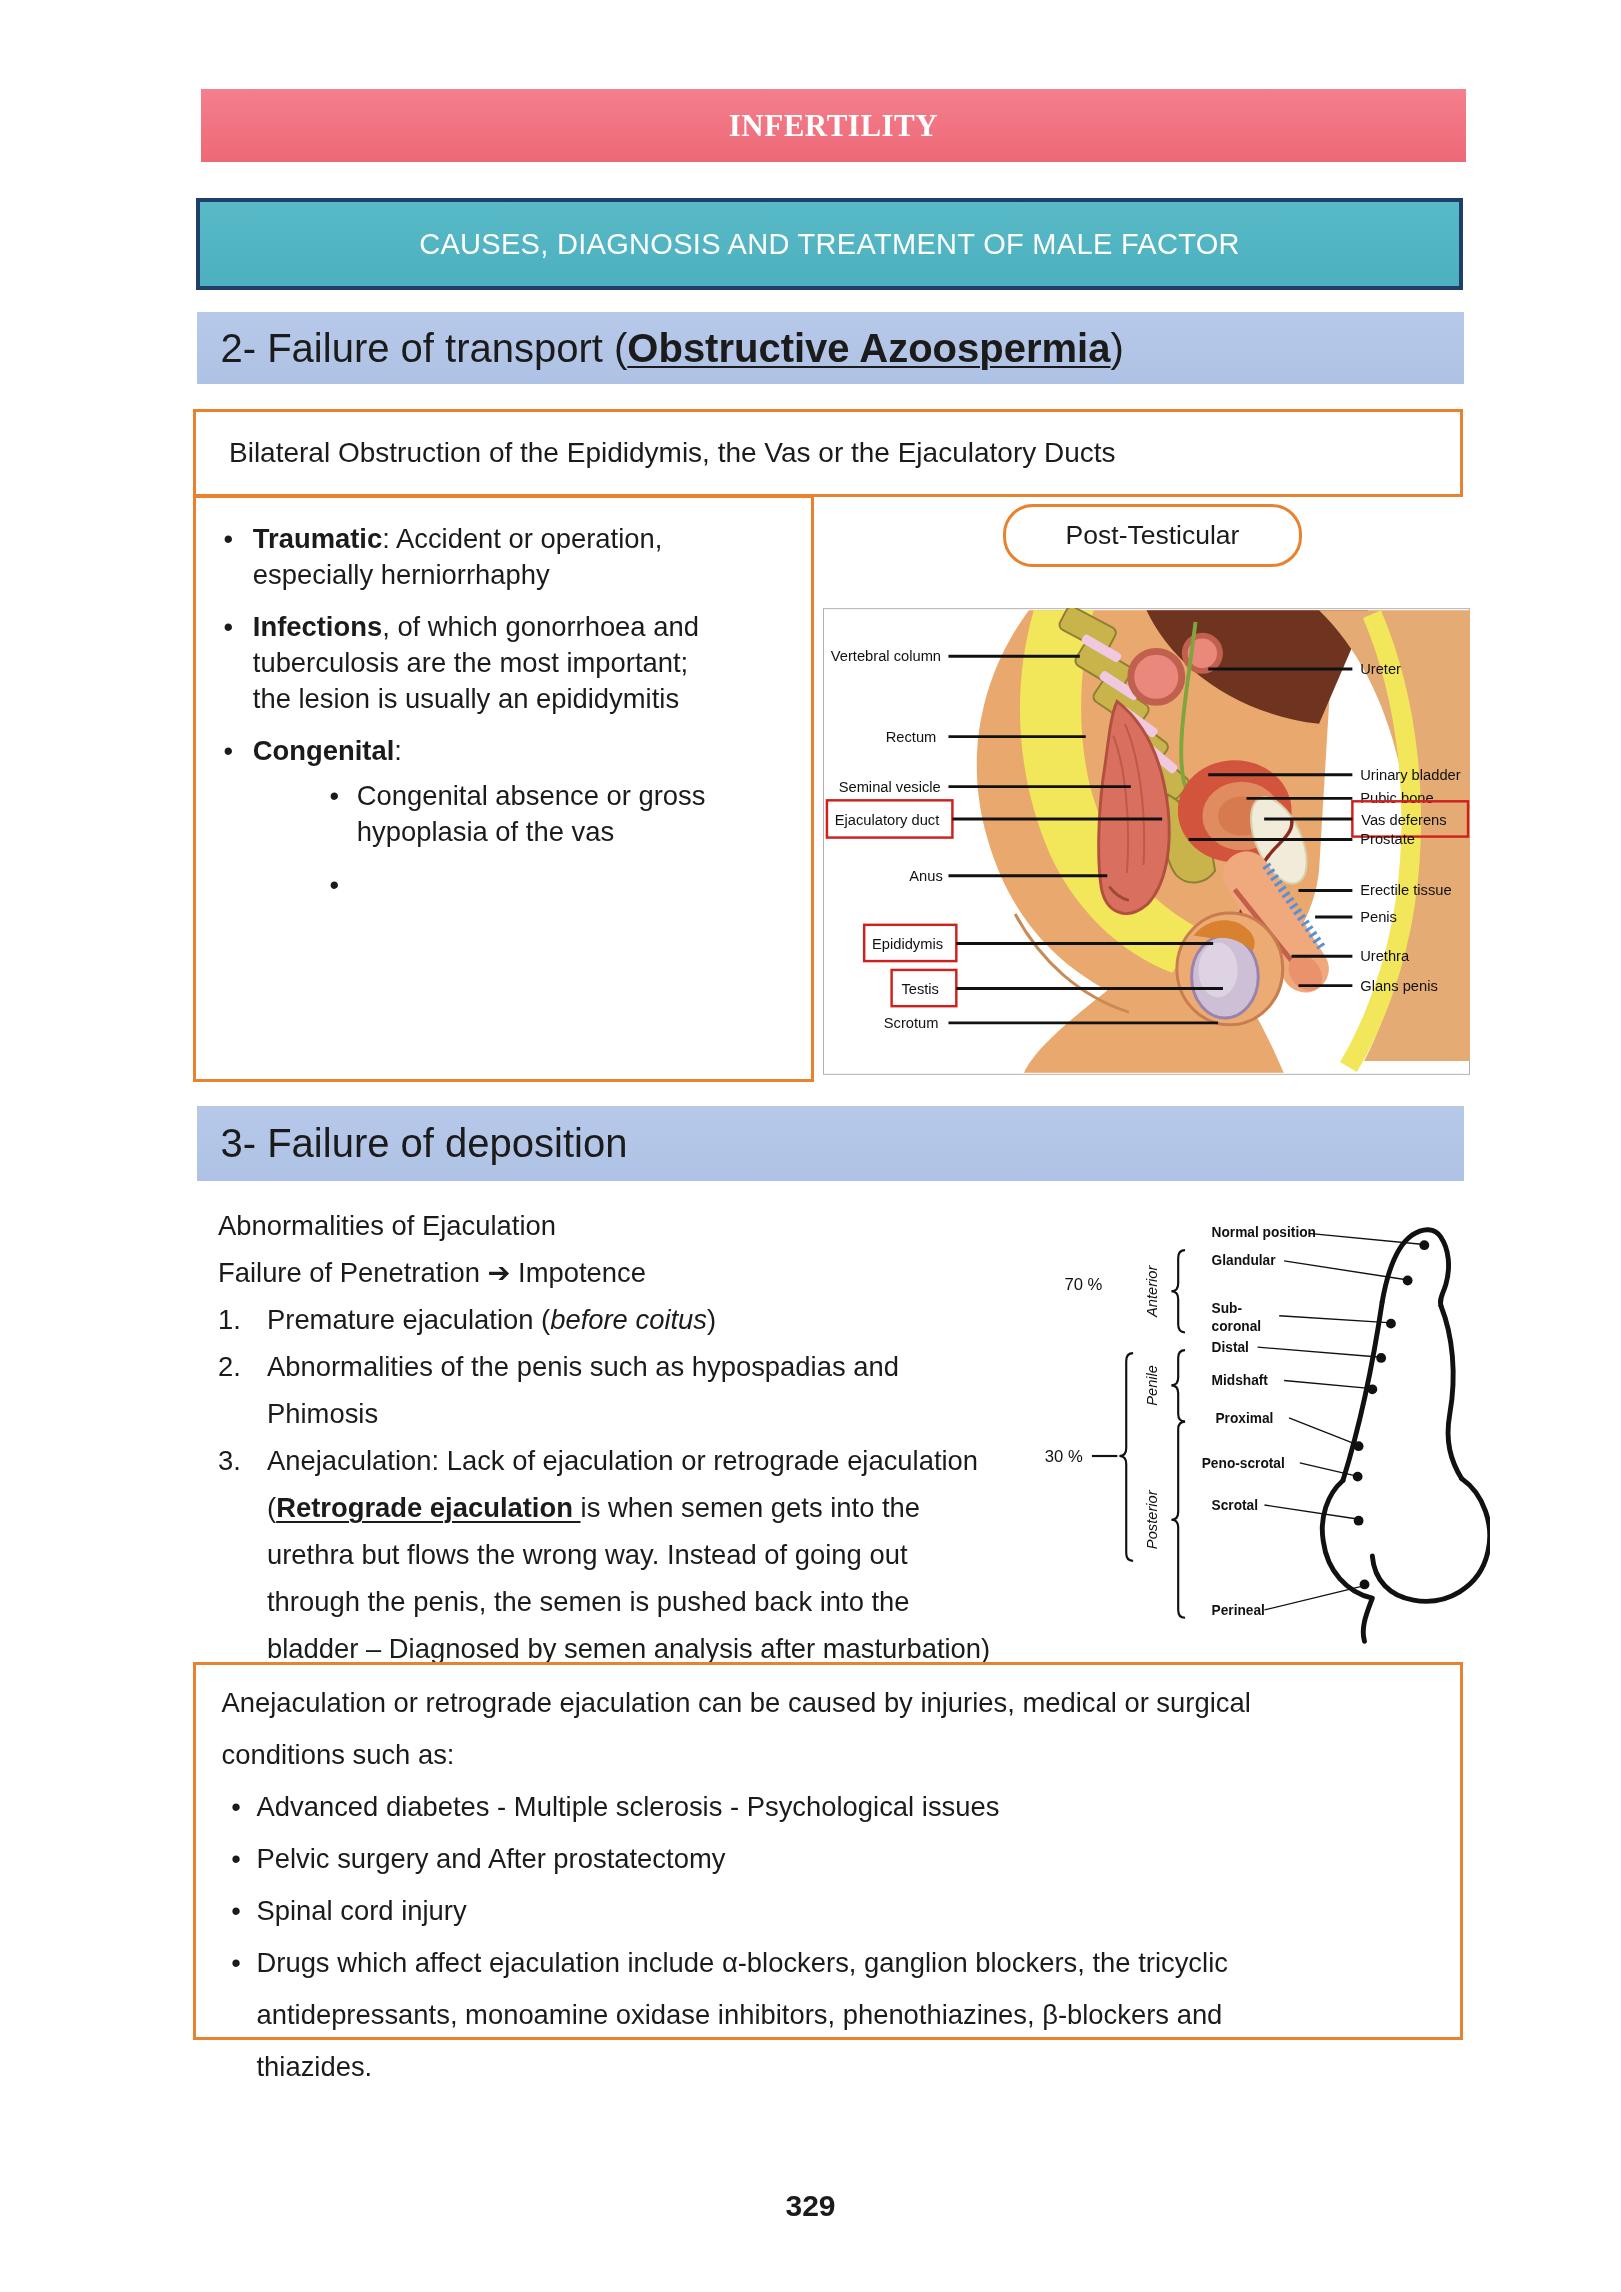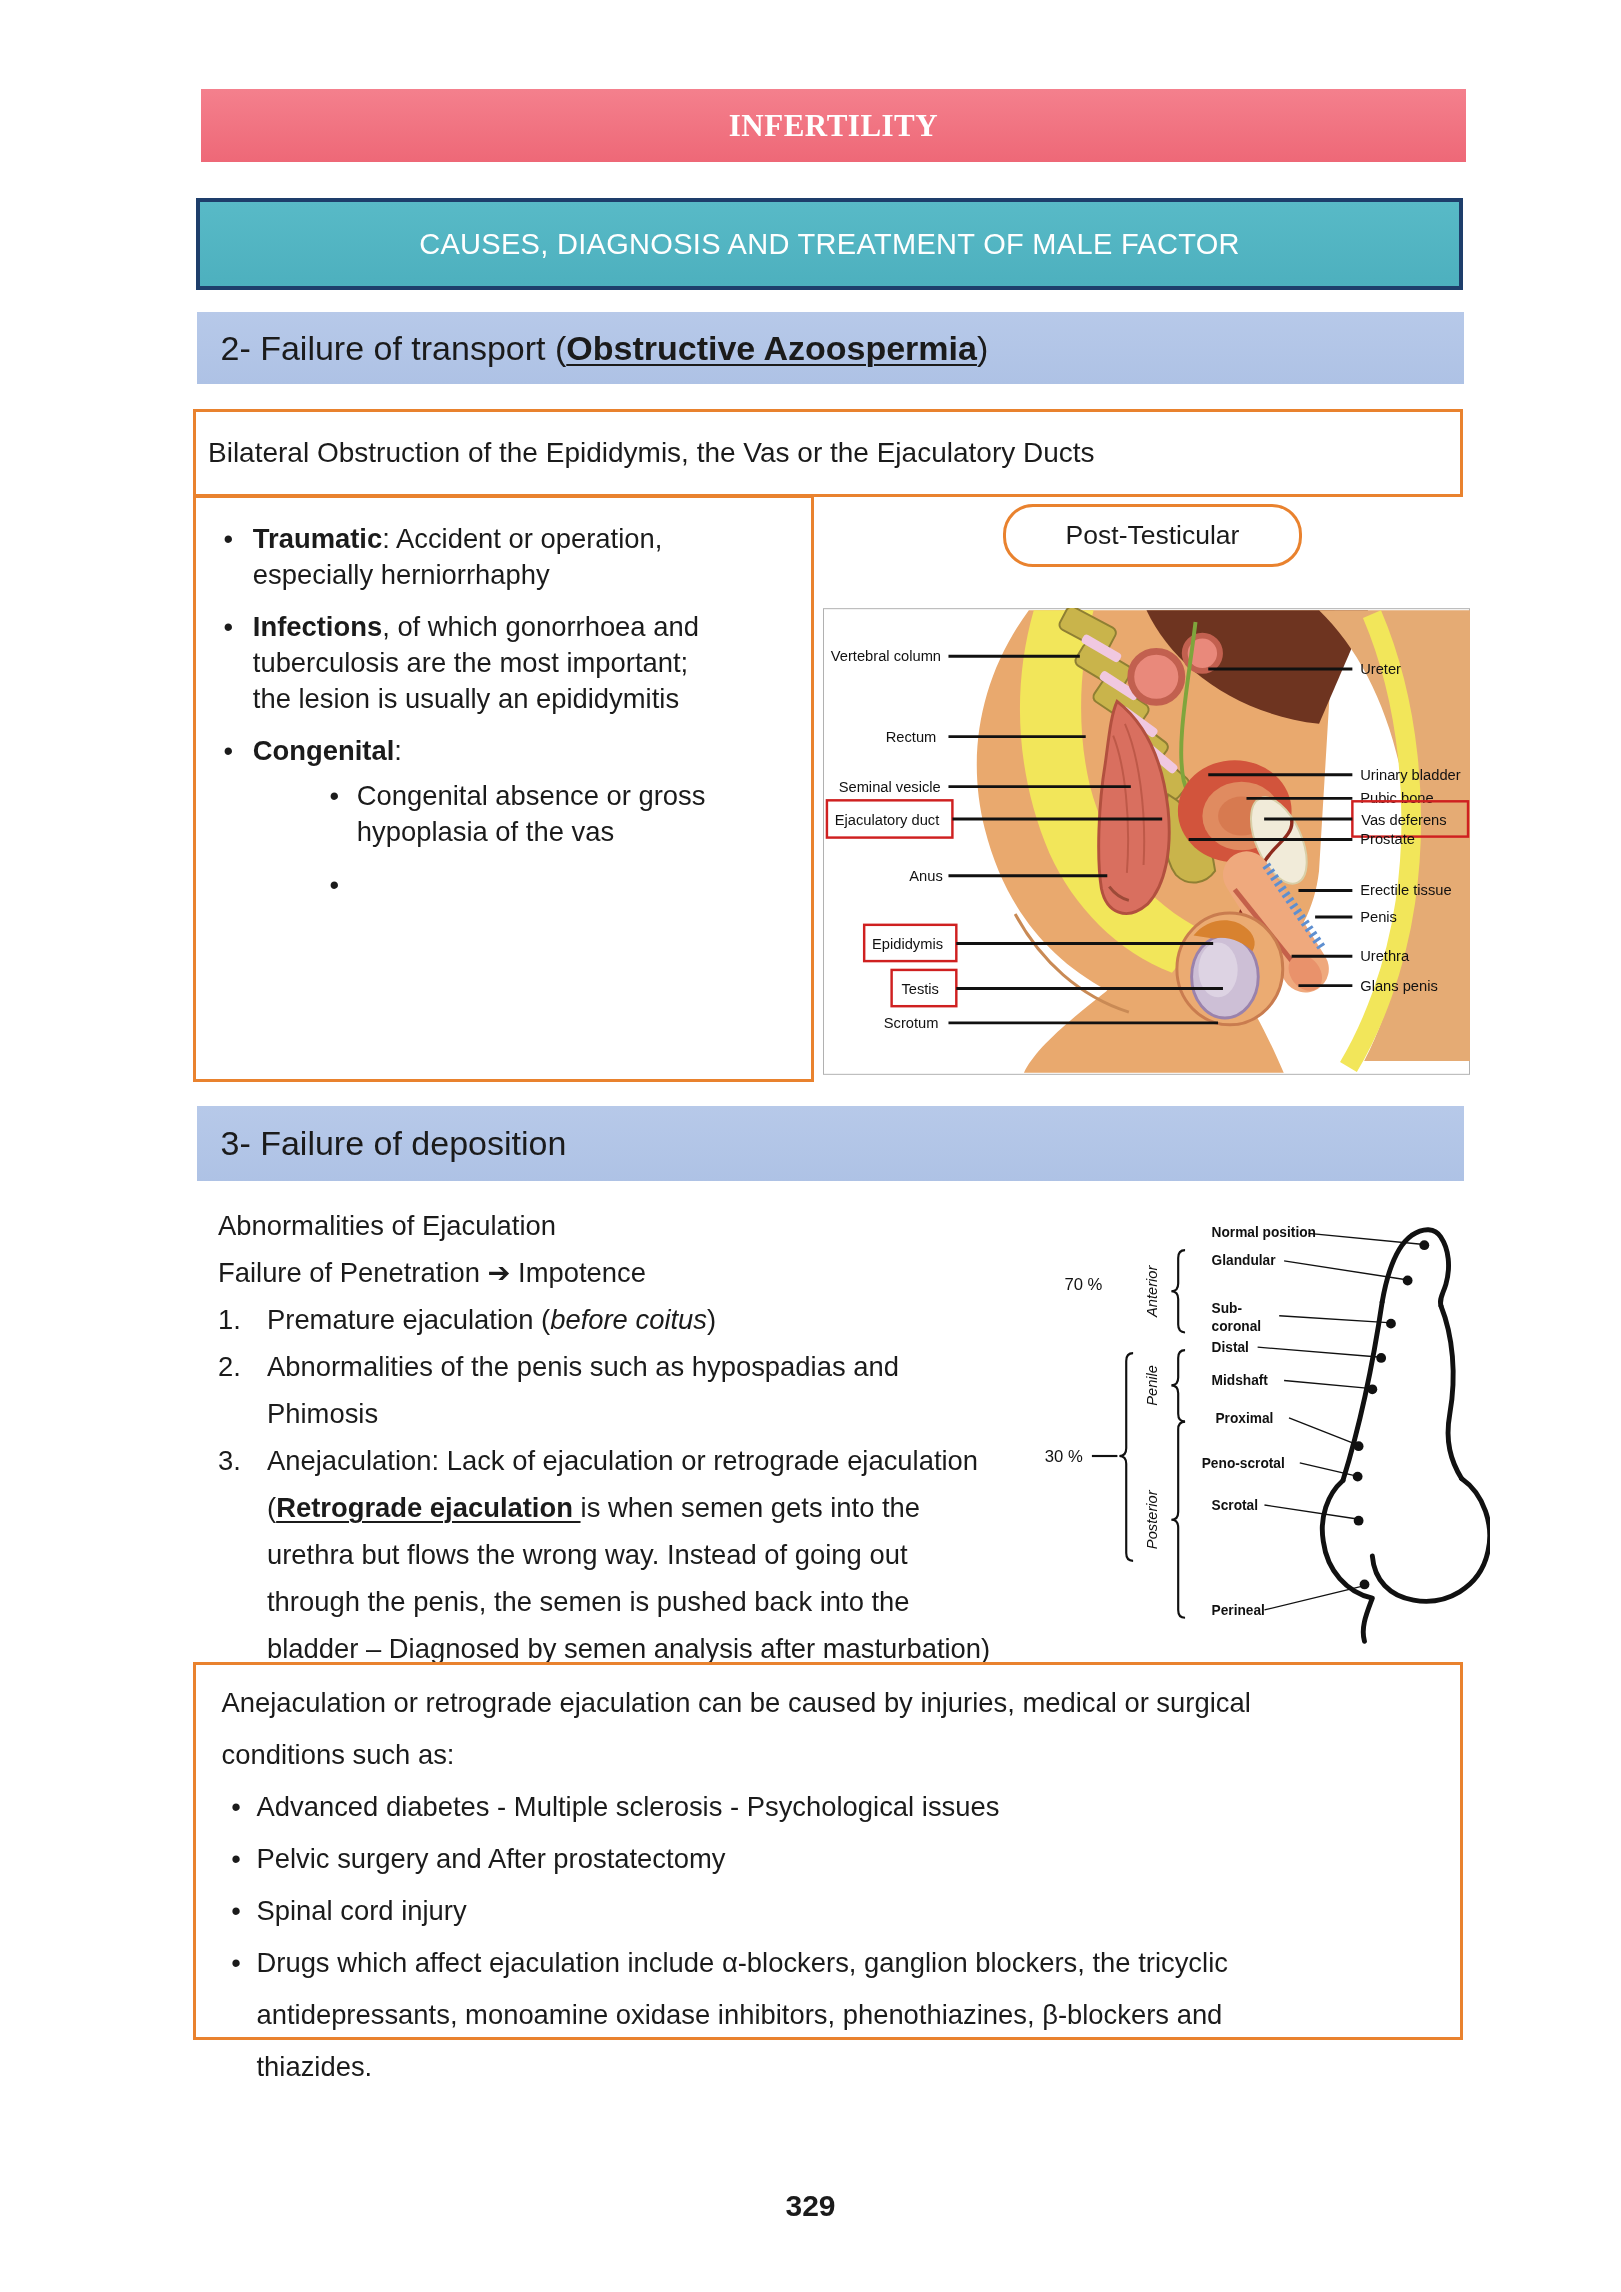--- a/index.html
+++ b/index.html
@@ -9,26 +9,26 @@
   
   .bar-pink{left:201px;top:89px;width:1265px;height:73px;
             background:linear-gradient(#f4808d,#ee6877);
             display:flex;align-items:center;justify-content:center;
             color:#ffffff;font-size:31px;font-weight:600;letter-spacing:0.5px;font-family:Liberation Serif, serif;}
   .bar-teal{left:196px;top:198px;width:1259px;height:84px;
             background:linear-gradient(#58bac7,#4db0be);border:4.9px solid #1e3e6b;
             display:flex;align-items:center;justify-content:center;
             color:#ffffff;font-size:29px;font-weight:500;letter-spacing:0.3px;text-align:center;}
   .bar-blue{left:197px;width:1267px;height:72px;background:linear-gradient(#b7c9e9,#aec2e5);
-            display:flex;align-items:center;font-size:34px;color:#1b1b1b;padding-left:23.5px;box-sizing:border-box;}
+            display:flex;align-items:center;font-size:40px;color:#1b1b1b;padding-left:23.5px;box-sizing:border-box;}
   .emph{font-weight:bold;text-decoration:underline;text-decoration-thickness:2px;text-underline-offset:3.9px;}
   
   .obox{border:3.9px solid #e9822e;background:#ffffff;box-sizing:border-box;}
   .boxA{left:193px;top:409px;width:1270px;height:88px;display:flex;align-items:center;
-        font-size:28px;padding:0 12px;}
+        font-size:28px;padding:0 33px;}
   .boxB{left:193px;top:495px;width:621px;height:587px;padding:7.8px 11.8px;font-size:27.4px;line-height:36px;}
   .postbox{left:1003px;top:504px;width:299px;height:63px;display:flex;align-items:center;justify-content:center;
            font-size:26.5px;border-radius:30px;}
   .boxC{left:193px;top:1654px;width:1270px;height:378px;font-size:27.4px;line-height:52px;padding:11.8px 25.5px;margin-top:8px;}
   
   .brow{display:flex;margin:15.7px 0 8.8px 0;}
   .brow .mark{flex:0 0 45px;padding-left:15.7px;box-sizing:border-box;}
   .srow{display:flex;margin:0 0 17.6px 104px;}
   .srow .mark{flex:0 0 45px;padding-left:17.6px;box-sizing:border-box;}
   .pre{white-space:pre-line;}

